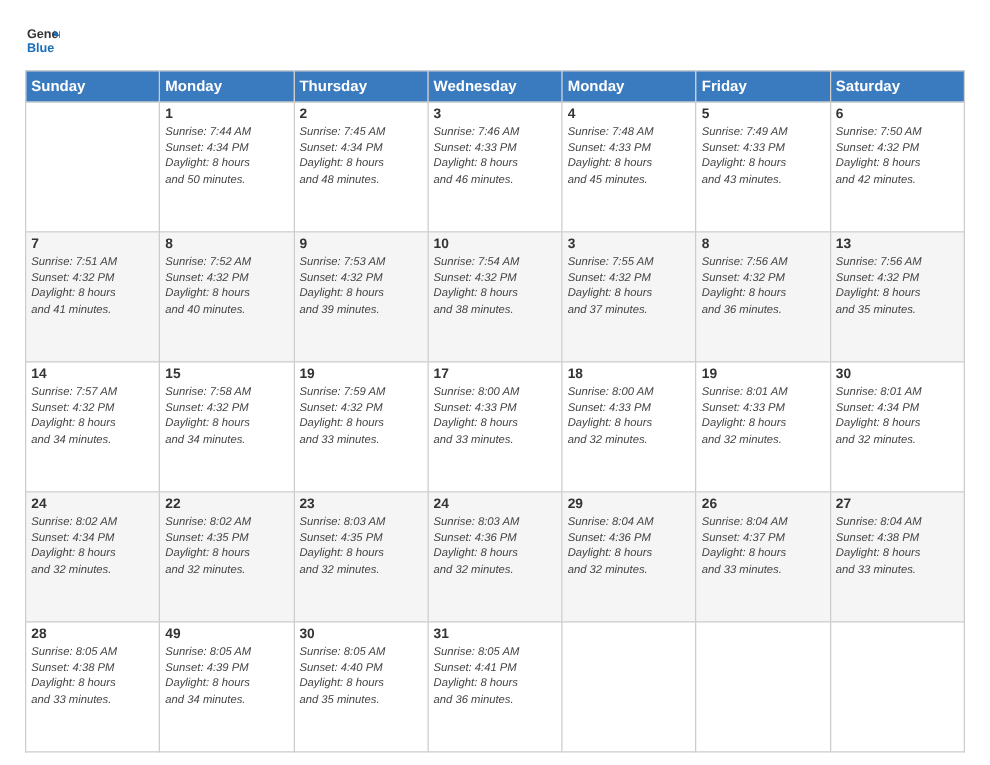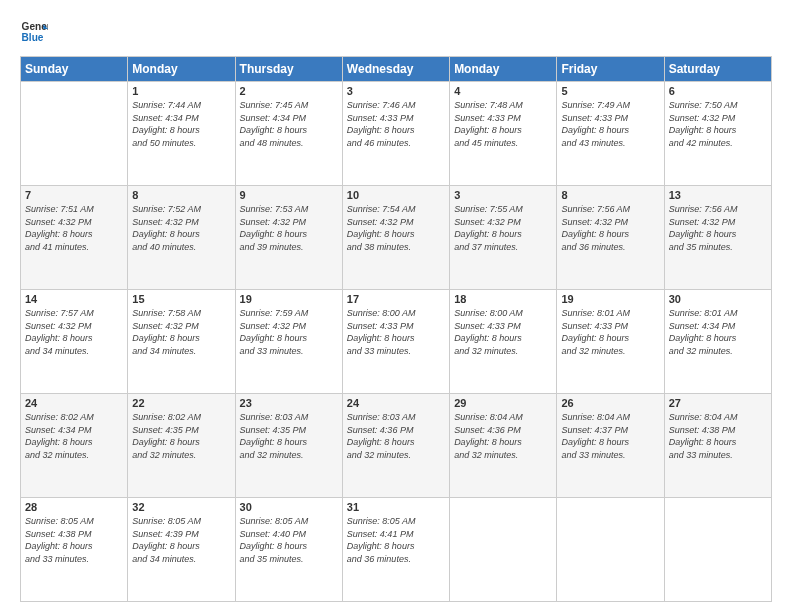--- a/index.html
+++ b/index.html
@@ -237,21 +237,21 @@
             <span class="day-number">27</span>
             <div class="day-info">Sunrise: 8:04 AM<br>Sunset: 4:38 PM<br>Daylight: 8 hours<br>and 33 minutes.</div>
           </td>
         </tr>
         <tr>
           <td>
             <span class="day-number">28</span>
             <div class="day-info">Sunrise: 8:05 AM<br>Sunset: 4:38 PM<br>Daylight: 8 hours<br>and 33 minutes.</div>
           </td>
           <td>
-            <span class="day-number">32</span>
+            <span class="day-number">49</span>
             <div class="day-info">Sunrise: 8:05 AM<br>Sunset: 4:39 PM<br>Daylight: 8 hours<br>and 34 minutes.</div>
           </td>
           <td>
             <span class="day-number">30</span>
             <div class="day-info">Sunrise: 8:05 AM<br>Sunset: 4:40 PM<br>Daylight: 8 hours<br>and 35 minutes.</div>
           </td>
           <td>
             <span class="day-number">31</span>
             <div class="day-info">Sunrise: 8:05 AM<br>Sunset: 4:41 PM<br>Daylight: 8 hours<br>and 36 minutes.</div>
           </td>

